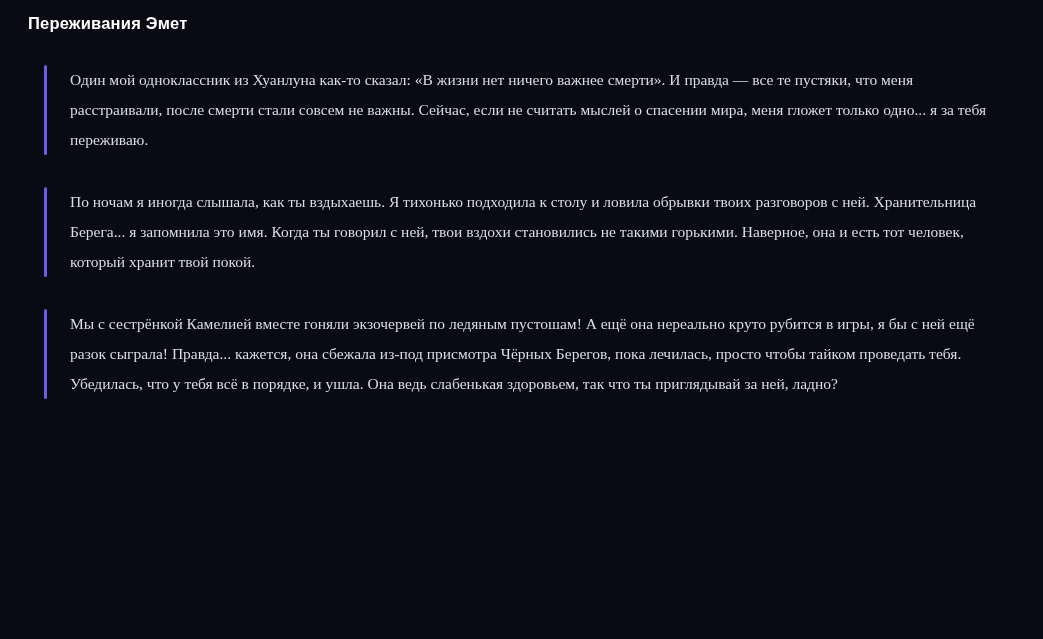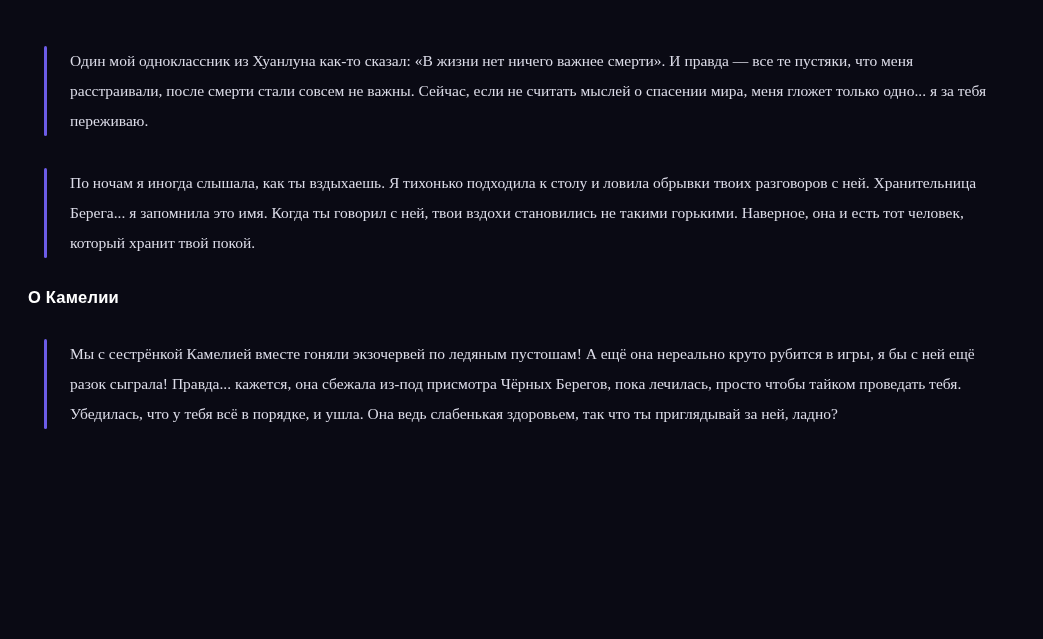--- a/index.html
+++ b/index.html
@@ -59,34 +59,34 @@
   }
   .sp1 { margin-bottom: 30px; }
   .sp2 { margin-bottom: 30px; }
 </style>
 </head>
 <body>
 
 <div class="page">
 
   <div class="section sp1">
+    <h2 class="section-title">Переживания Эмет</h2>
     <div class="quote">
       <span class="quote-bar"></span>
       <p class="quote-text">Один мой одноклассник из Хуанлуна как-то сказал: «В жизни нет ничего важнее смерти». И правда — все те пустяки, что меня расстраивали, после смерти стали совсем не важны. Сейчас, если не считать мыслей о спасении мира, меня гложет только одно... я за тебя переживаю.</p>
     </div>
   </div>
 
   <div class="section sp2">
     <div class="quote">
       <span class="quote-bar"></span>
       <p class="quote-text">По ночам я иногда слышала, как ты вздыхаешь. Я тихонько подходила к столу и ловила обрывки твоих разговоров с ней. Хранительница Берега... я запомнила это имя. Когда ты говорил с ней, твои вздохи становились не такими горькими. Наверное, она и есть тот человек, который хранит твой покой.</p>
     </div>
   </div>
 
   <div class="section">
-    <h2 class="section-title">О Камелии</h2>
     <div class="quote">
       <span class="quote-bar"></span>
       <p class="quote-text">Мы с сестрёнкой Камелией вместе гоняли экзочервей по ледяным пустошам! А ещё она нереально круто рубится в игры, я бы с ней ещё разок сыграла! Правда... кажется, она сбежала из-под присмотра Чёрных Берегов, пока лечилась, просто чтобы тайком проведать тебя. Убедилась, что у тебя всё в порядке, и ушла. Она ведь слабенькая здоровьем, так что ты приглядывай за ней, ладно?</p>
     </div>
   </div>
 
 </div>
 
 </body></html>

